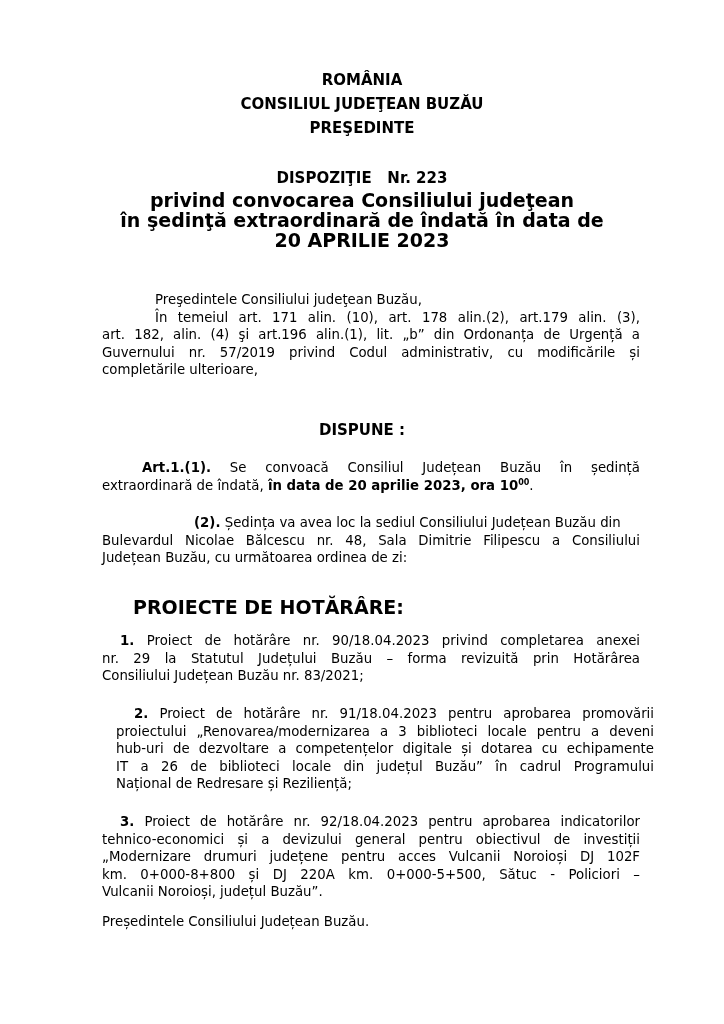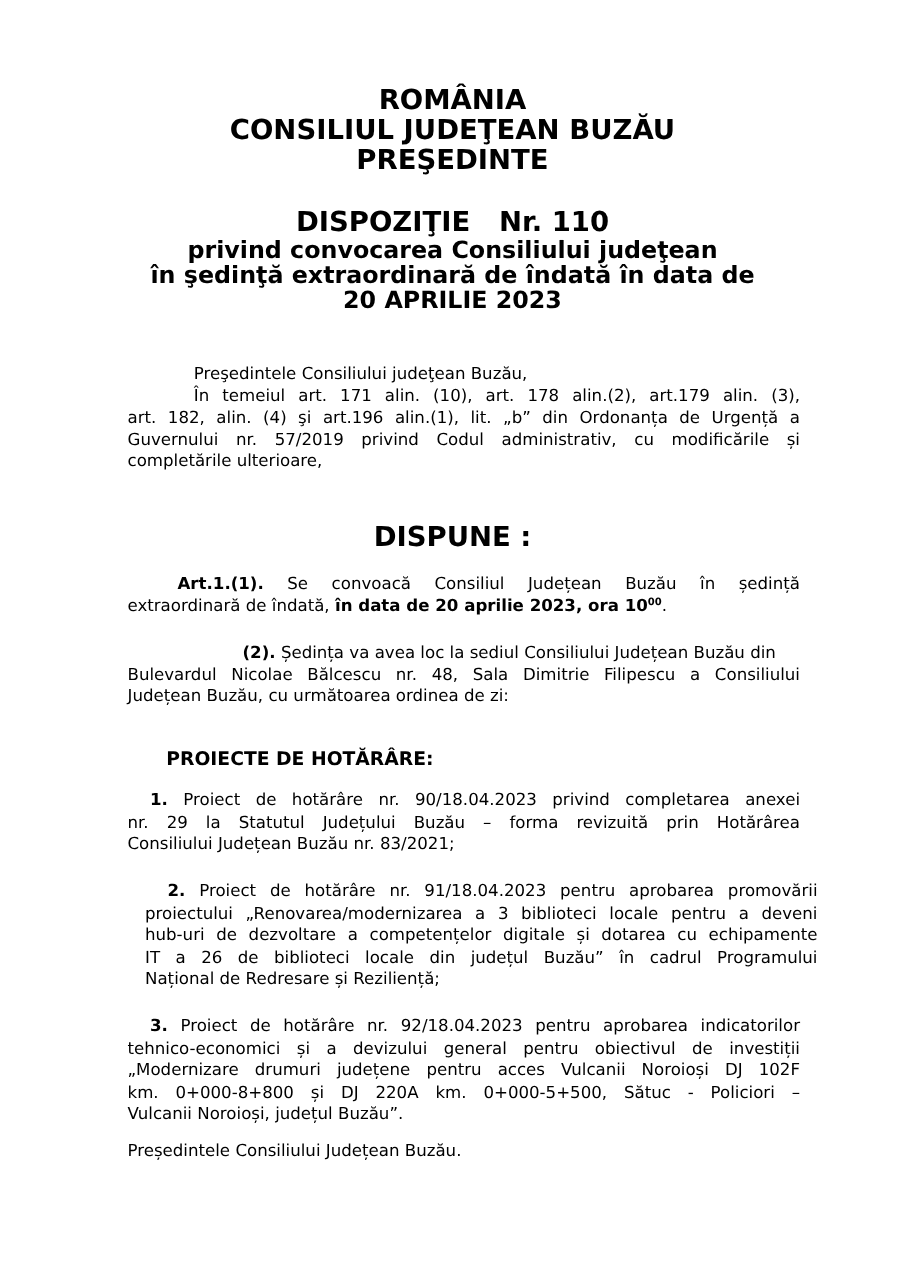--- a/index.html
+++ b/index.html
@@ -1,38 +1,38 @@
 <!DOCTYPE html>
 <html><head>
   <meta charset="utf-8">
   <style>
     html, body { margin: 0; padding: 0; background: #ffffff; }
     body { width: 724px; height: 1024px; overflow: hidden; position: relative; color: #000; }
     .page { position: absolute; left: 0; top: 0; width: 724px; height: 1024px; background: #fff;
       font-family: "DejaVu Sans", sans-serif; }
     .hdr { position: absolute; left: 0; width: 724px; text-align: center; font-weight: bold; white-space: nowrap; }
-    .h1 { font-size: 22px; line-height: 21px; }
+    .h1 { font-size: 15px; line-height: 21px; }
     .h2 { font-size: 19px; line-height: 20px; }
     .txt { position: absolute; left: 102px; width: 538px; font-size: 13.3px; line-height: 17.6px; }
     .line { display: block; white-space: nowrap; }
     .jl { display: block; text-align: justify; text-align-last: justify; white-space: normal; }
     b { font-weight: bold; }
     sup { font-size: 8px; vertical-align: 5px; line-height: 0; font-weight: bold; }
   </style>
 </head>
 <body>
 
 <div class="page">
 
   <div class="hdr h1" style="top:70px;">ROMÂNIA</div>
   <div class="hdr h1" style="top:94px;">CONSILIUL JUDEŢEAN BUZĂU</div>
   <div class="hdr h1" style="top:118px;">PREŞEDINTE</div>
 
   <div class="hdr h1" style="top:168px;">
-    <span>DISPOZIŢIE</span>&nbsp;&nbsp;&nbsp;<span>Nr. 110</span>
+    <span>DISPOZIŢIE</span>&nbsp;&nbsp;&nbsp;<span>Nr. 223</span>
   </div>
   <div class="hdr h2" style="top:190px;">privind convocarea Consiliului judeţean</div>
   <div class="hdr h2" style="top:210px;">în şedinţă extraordinară de îndată în data de</div>
   <div class="hdr h2" style="top:230px;">20  APRILIE 2023</div>
 
   <div class="txt" style="top:291px;">
     <span class="line" style="padding-left:53px;">Preşedintele Consiliului judeţean Buzău,</span>
     <span class="jl" style="padding-left:53px;">În temeiul art. 171 alin. (10), art. 178 alin.(2), art.179 alin. (3),</span>
     <span class="jl">art. 182, alin. (4) şi art.196 alin.(1), lit. „b”  din Ordonanța de Urgență a</span>
     <span class="jl">Guvernului nr. 57/2019 privind Codul administrativ, cu modificările și</span>
@@ -53,21 +53,21 @@
 
   <div class="txt" style="top:514px;">
     <span class="line" style="padding-left:92px;">
       <b>(2).</b>
       <span>Ședința va avea loc la sediul Consiliului Județean Buzău din</span>
     </span>
     <span class="jl">Bulevardul Nicolae Bălcescu nr. 48, Sala Dimitrie Filipescu a Consiliului</span>
     <span class="line">Județean Buzău, cu următoarea ordinea de zi:</span>
   </div>
 
-  <div class="txt" style="top:599px; left:133px; font-weight:bold; font-size:15px;">PROIECTE DE HOTĂRÂRE:</div>
+  <div class="txt" style="top:599px; left:133px; font-weight:bold; font-size:19px;">PROIECTE DE HOTĂRÂRE:</div>
 
   <div class="txt" style="top:632px;">
     <span class="jl" style="padding-left:18px;">
       <b>1.</b>
       <span>Proiect de hotărâre nr. 90/18.04.2023 privind completarea anexei</span>
     </span>
     <span class="jl">nr. 29 la Statutul Județului Buzău – forma revizuită prin Hotărârea</span>
     <span class="line">Consiliului Județean Buzău nr. 83/2021;</span>
   </div>
 

